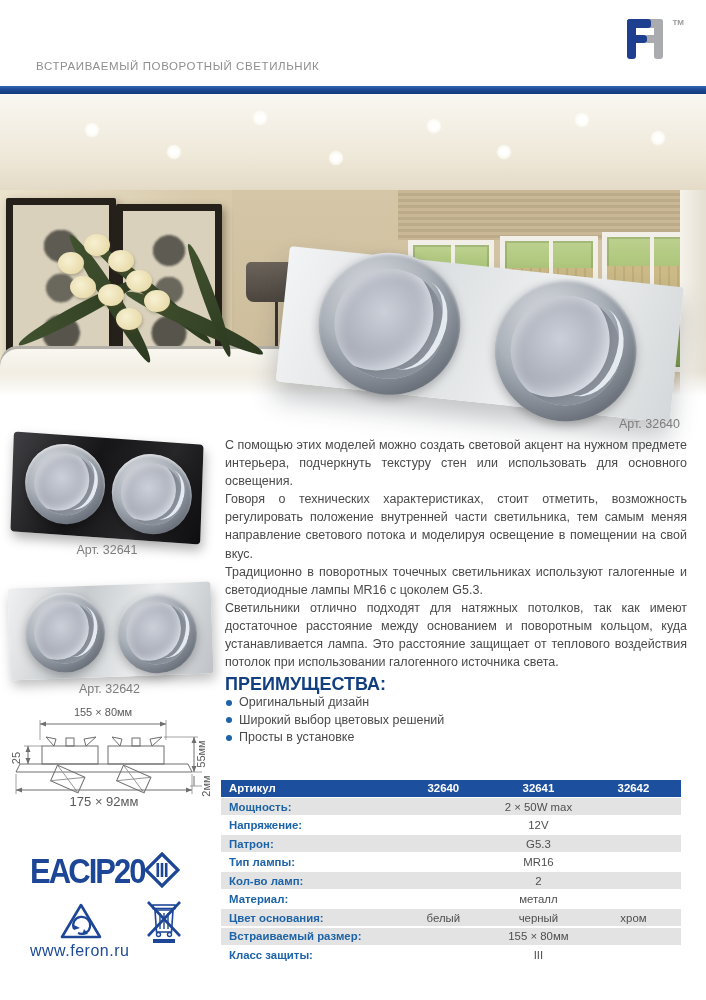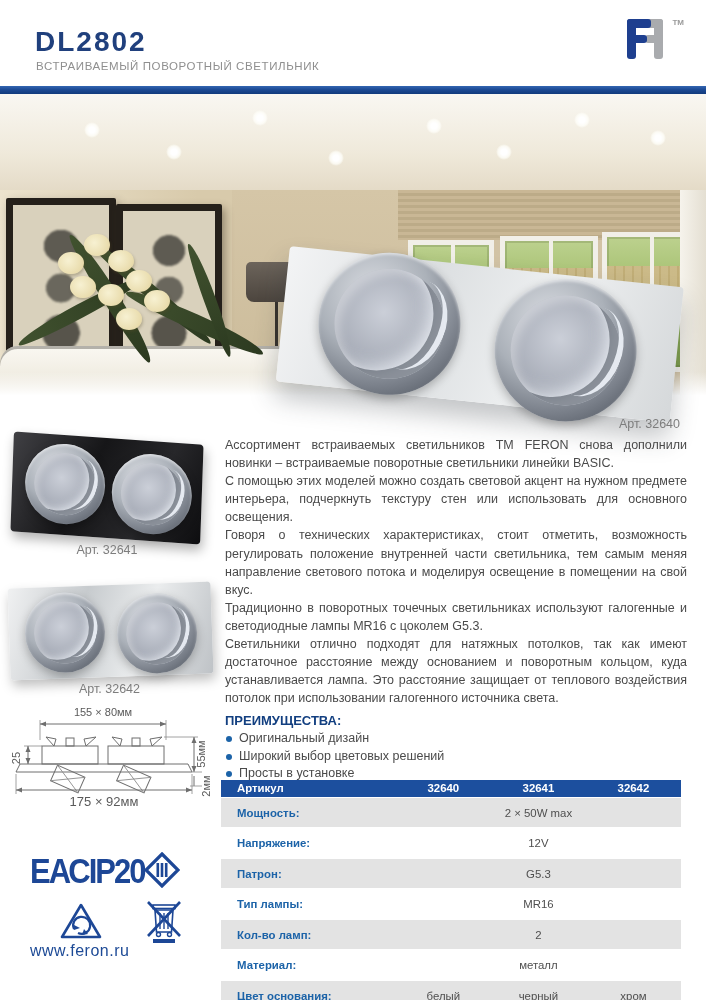--- a/index.html
+++ b/index.html
@@ -78,44 +78,43 @@
 
   
   .certs{position:absolute;left:30px;top:852px;width:190px;display:flex;align-items:center;}
   .eac,.ip{font-size:31px;font-weight:900;color:#1d4796;transform:scaleY(1.15);letter-spacing:-2px;}
   .icon-row{position:absolute;left:58px;top:898px;width:126px;display:flex;justify-content:space-between;align-items:center;}
   .site{position:absolute;left:30px;top:942px;font-size:16px;color:#1d4a96;letter-spacing:.5px;text-decoration:none;}
 
   
   .right-col{position:absolute;left:225px;top:436px;width:462px;color:#4a4a4a;}
   .right-col p{margin:0;font-size:12.5px;line-height:18.1px;text-align:justify;}
-  .adv-title{margin-top:5px;font-size:13px;font-weight:800;color:#123f80;line-height:17px;}
+  .adv-title{margin-top:5px;font-size:18px;font-weight:800;color:#123f80;line-height:17px;}
   .adv-list{list-style:none;margin:1px 0 0 0;padding:0;text-align:right;}
   .adv-list li{display:flex;align-items:center;font-size:12.5px;line-height:17.5px;color:#4a4a4a;}
   .dot{width:6px;height:6px;border-radius:50%;background:#1c63a8;margin:0 7px 0 1px;flex:0 0 auto;}
 
   
   .spec{position:absolute;left:221px;top:780px;width:460px;font-size:11.4px;}
-  .trow{display:grid;grid-template-columns:38% 1fr 1fr 1fr;align-items:center;height:29px;margin-bottom:1.5px;}
+  .trow{display:grid;grid-template-columns:38% 1fr 1fr 1fr;align-items:center;height:17px;margin-bottom:1.5px;}
   .trow.thead{background:#1c4f9e;color:#fff;height:16.5px;}
   .trow.thead .tlabel{font-weight:700;}
   .trow.thead .tval{font-weight:700;}
   .trow.alt{background:#e3e3e3;}
-  .tlabel{font-weight:700;color:#1c63a8;padding-left:16px;white-space:nowrap;}
+  .tlabel{font-weight:700;color:#1c63a8;padding-left:8px;white-space:nowrap;}
   .trow.thead .tlabel{color:#fff;}
   .tval{text-align:center;color:#4f4f4f;}
   .trow.thead .tval{color:#fff;}
   .tval.span3{grid-column:2/5;}
 </style>
 </head>
 <body>
 
 <div class="page">
 
-  <div class="model">DL2802</div>
   <div class="subtitle">ВСТРАИВАЕМЫЙ ПОВОРОТНЫЙ СВЕТИЛЬНИК</div>
   <div class="logo">
     <span style="margin-right:6px;">
       <svg width="42" height="46" viewBox="0 0 42 46">
         <g fill="#a9abae">
           <rect x="30" y="3" width="9" height="40" rx="3"></rect>
           <rect x="16" y="3" width="23" height="9" rx="3"></rect>
           <rect x="21" y="19" width="18" height="8" rx="3"></rect>
         </g>
         <g fill="#1e3f8f">
@@ -295,21 +294,20 @@
         <line x1="4" y1="4" x2="36" y2="38" stroke="#1d4796" stroke-width="2.6"></line>
         <line x1="36" y1="4" x2="4" y2="38" stroke="#1d4796" stroke-width="2.6"></line>
         <rect x="9" y="41" width="22" height="4" fill="#1d4796"></rect>
       </svg>
     </span>
   </div>
   <a class="site" href="#">www.feron.ru</a>
 
   <div class="right-col">
     <div>
-        <p>Ассортимент встраиваемых светильников ТМ FERON снова дополнили новинки – встраиваемые поворотные светильники линейки BASIC.</p>
         <p>С помощью этих моделей можно создать световой акцент на нужном предмете интерьера, подчеркнуть текстуру стен или использовать для основного освещения.</p>
         <p>Говоря о технических характеристиках, стоит отметить, возможность регулировать положение внутренней части светильника, тем самым меняя направление светового потока и моделируя освещение в помещении на свой вкус.</p>
         <p>Традиционно в поворотных точечных светильниках используют галогенные и светодиодные лампы MR16 с цоколем G5.3.</p>
         <p>Светильники отлично подходят для натяжных потолков, так как имеют достаточное расстояние между основанием и поворотным кольцом, куда устанавливается лампа. Это расстояние защищает от теплового воздействия потолок при использовании галогенного источника света.</p>
       </div>
     <div class="adv-title">ПРЕИМУЩЕСТВА:</div>
     <ul class="adv-list">
         <li>
           <span class="dot"></span>
           <span>Оригинальный дизайн</span>

